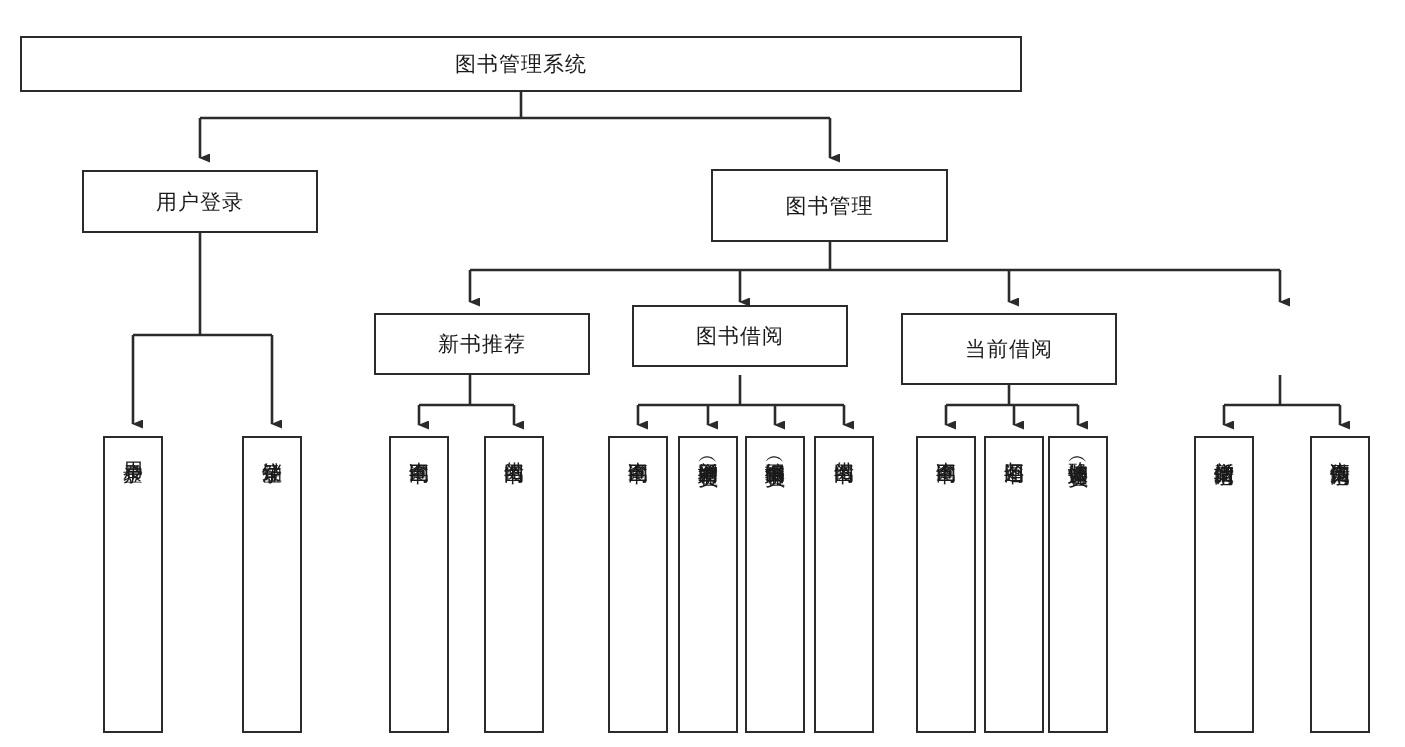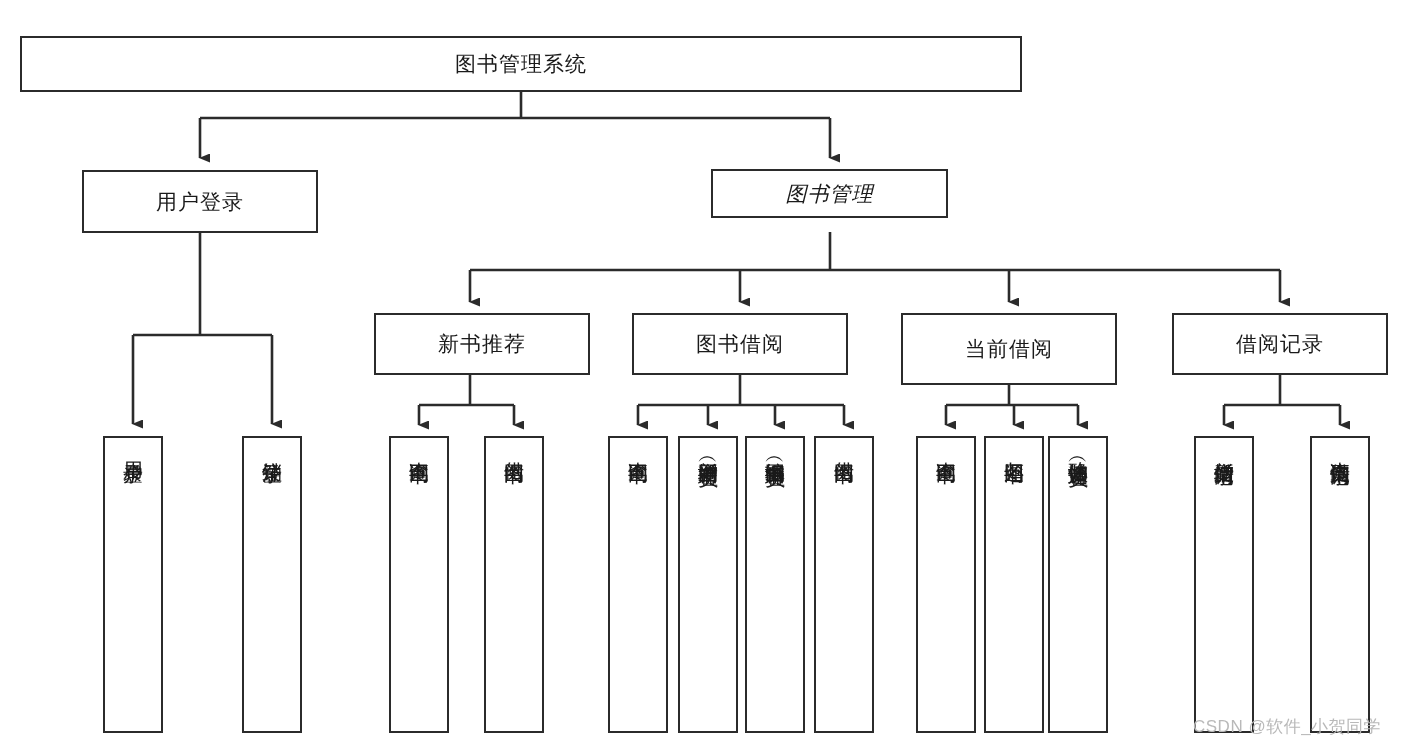--- a/index.html
+++ b/index.html
@@ -141,36 +141,33 @@
     </g>
   </svg>
 
   <div class="node-box" style="left:20px; top:12px; width:1002px; height:56px;margin-top:24px;">
     <span class="node-label-h">图书管理系统</span>
   </div>
 
   <div class="node-box" style="left:82px; top:170px; width:236px; height:63px;">
     <span class="node-label-h">用户登录</span>
   </div>
-  <div class="node-box" style="left:711px; top:169px; width:237px; height:49px;font-style:italic;">
+  <div class="node-box" style="left:711px; top:169px; width:237px; height:73px;">
     <span class="node-label-h">图书管理</span>
   </div>
 
   <div class="node-box" style="left:362px; top:313px; width:216px; height:62px;margin-left:12px;">
     <span class="node-label-h">新书推荐</span>
   </div>
-  <div class="node-box" style="left:632px; top:313px; width:216px; height:62px;">
+  <div class="node-box" style="left:632px; top:305px; width:216px; height:62px;">
     <span class="node-label-h">图书借阅</span>
   </div>
   <div class="node-box" style="left:901px; top:313px; width:216px; height:72px;">
     <span class="node-label-h">当前借阅</span>
   </div>
-  <div class="node-box" style="left:1172px; top:313px; width:216px; height:62px;">
-    <span class="node-label-h">借阅记录</span>
-  </div>
 
   <div class="node-box leaf-box" style="left:103px; top:436px; width:60px; height:297px;">
     <span class="node-label-v">用户登录</span>
   </div>
   <div class="node-box leaf-box" style="left:242px; top:436px; width:60px; height:297px;">
     <span class="node-label-v">注销登录</span>
   </div>
 
   <div class="node-box leaf-box" style="left:389px; top:436px; width:60px; height:297px;">
     <span class="node-label-v">查询图书</span>
@@ -202,15 +199,14 @@
     <span class="node-label-v">确认归还（管理员）</span>
   </div>
 
   <div class="node-box leaf-box" style="left:1194px; top:436px; width:60px; height:297px;">
     <span class="node-label-v">新增借阅记录</span>
   </div>
   <div class="node-box leaf-box" style="left:1310px; top:436px; width:60px; height:297px;">
     <span class="node-label-v">查询借阅记录</span>
   </div>
 
-  <div class="watermark" style="left:1193px; top:715px;">CSDN @软件_小贺同学</div>
 
 </div>
 
 </body></html>

